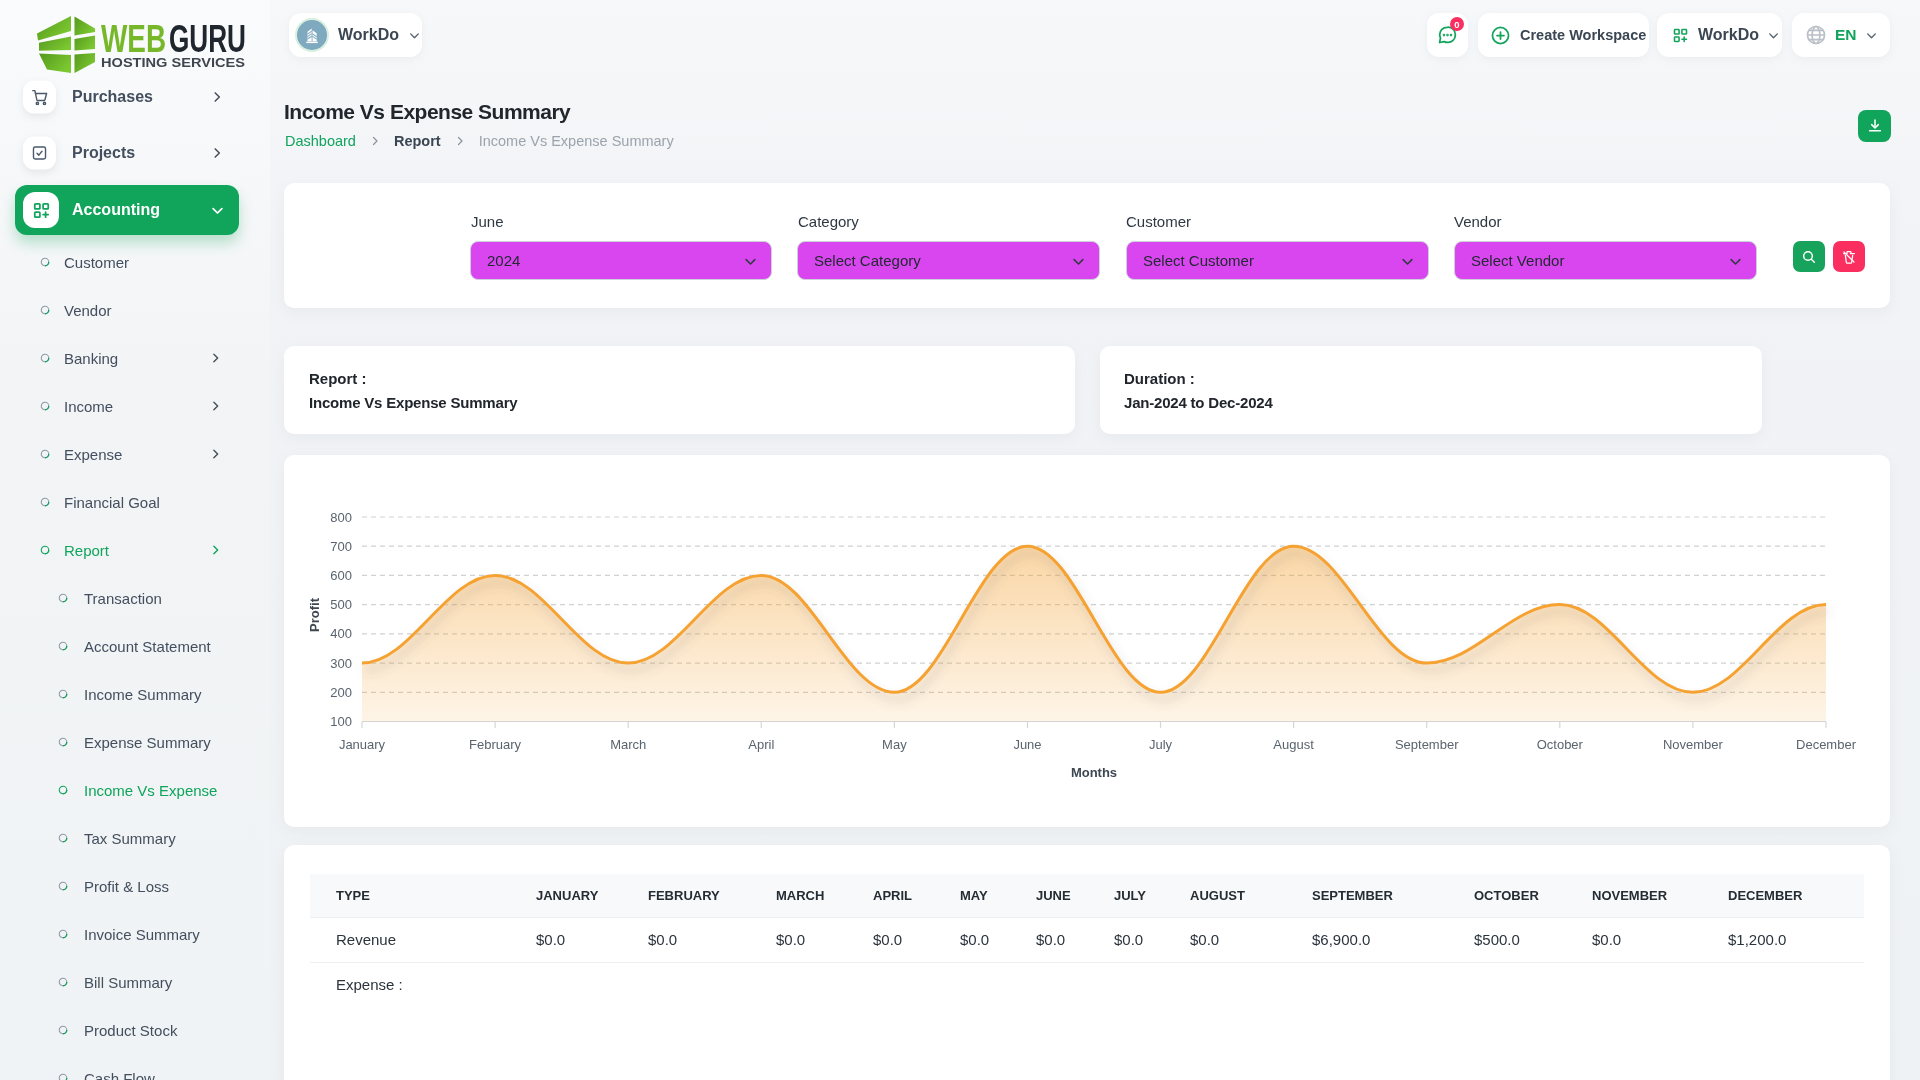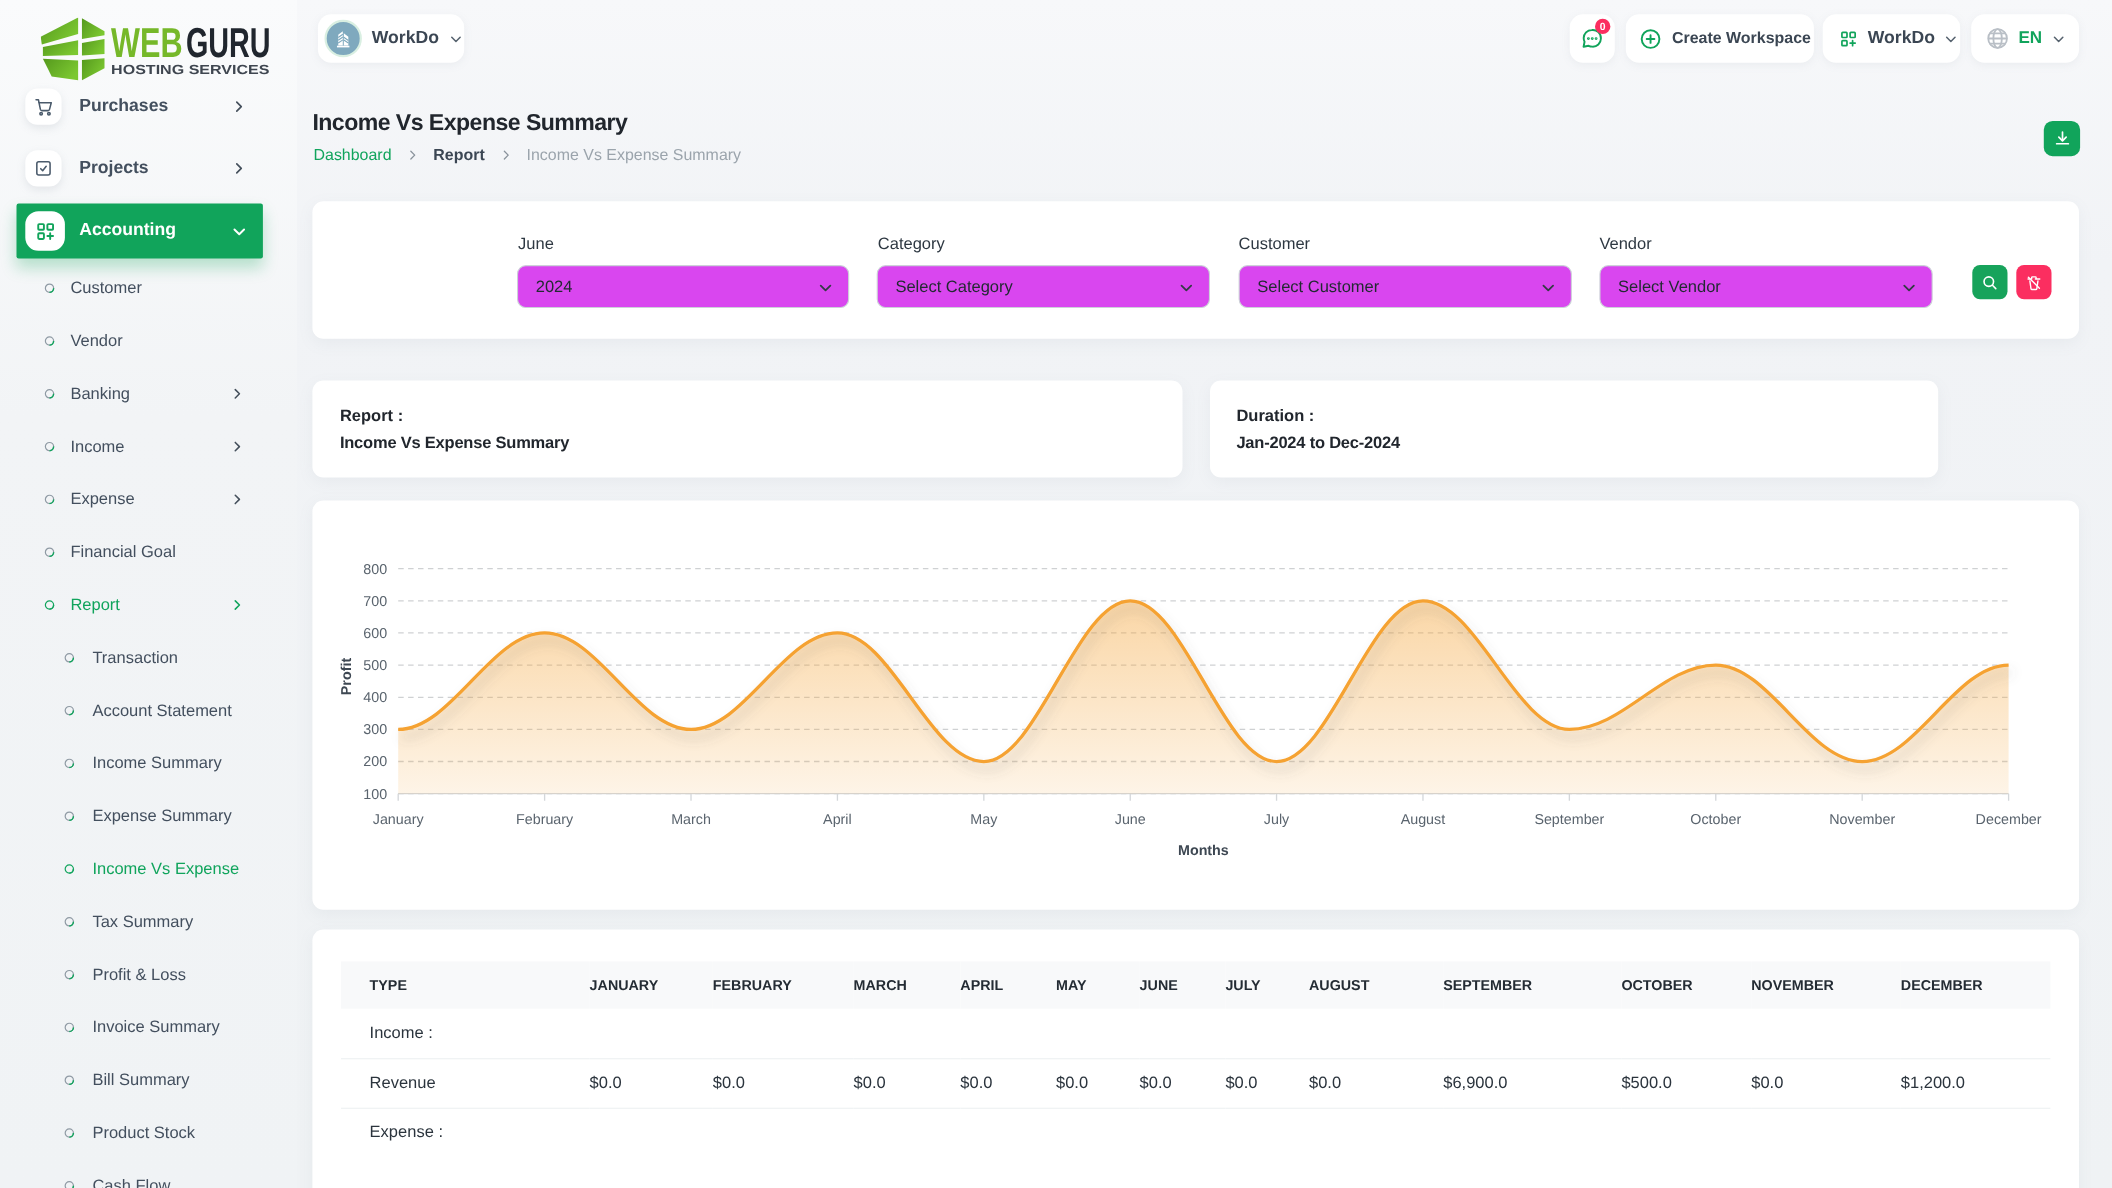--- a/index.html
+++ b/index.html
@@ -11,21 +11,21 @@
 .sidebar{position:absolute;left:0;top:0;width:270px;height:1080px;background:linear-gradient(180deg,#fafbfc 0%,#f2f4f6 35%,#f0f3f5 100%);}
 .mitem{position:absolute;left:0;width:270px;height:34px;}
 .mitem .lbl{position:absolute;left:72px;top:50%;transform:translateY(-50%);font-size:16px;font-weight:600;color:#434f5e;}
 .iconcard{position:absolute;left:23px;top:50%;transform:translateY(-50%);width:33px;height:33px;background:#fff;border-radius:11px;box-shadow:0 3px 8px rgba(140,150,160,0.18);display:flex;align-items:center;justify-content:center;}
 .chev{position:absolute;right:46px;top:50%;transform:translateY(-50%);}
 .sub{position:absolute;left:0;width:270px;height:30px;}
 .sub .lbl{position:absolute;left:64px;top:50%;transform:translateY(-50%);font-size:15px;font-weight:500;color:#434f5e;}
 .sub .bullet{position:absolute;left:40px;top:50%;transform:translateY(-50%);}
 .sub2 .lbl{left:84px;}
 .sub2 .bullet{left:58px;}
-.acct{position:absolute;left:15px;top:185px;width:224px;height:50px;background:#11a45b;border-radius:2px;box-shadow:0 8px 14px rgba(17,164,91,0.28);}
+.acct{position:absolute;left:15px;top:185px;width:224px;height:50px;background:#11a45b;border-radius:12px;box-shadow:0 8px 14px rgba(17,164,91,0.28);}
 .acct .ic{position:absolute;left:8px;top:7px;width:36px;height:36px;background:#fff;border-radius:12px;display:flex;align-items:center;justify-content:center;}
 .acct .lbl{position:absolute;left:57px;top:50%;transform:translateY(-50%);font-size:16px;font-weight:700;color:#fff;}
 
 .pill{position:absolute;top:13px;height:44px;background:#fff;border-radius:12px;box-shadow:0 2px 8px rgba(140,150,160,0.10);display:flex;align-items:center;}
 
 .field-label{position:absolute;font-size:15px;font-weight:400;color:#2e3842;}
 .select{position:absolute;height:39px;background:#d946ef;border:1px solid #ccd2d8;border-radius:8px;display:flex;align-items:center;padding-left:16px;font-size:15px;color:#222a32;}
 .select svg{position:absolute;right:13px;top:12px;}
 
 table{border-collapse:collapse;table-layout:fixed;width:1554px;}
@@ -457,35 +457,20 @@
             <th>APRIL</th>
             <th>MAY</th>
             <th>JUNE</th>
             <th>JULY</th>
             <th>AUGUST</th>
             <th>SEPTEMBER</th>
             <th>OCTOBER</th>
             <th>NOVEMBER</th>
             <th>DECEMBER</th>
           </tr>
-      <tr class="nb">
-            <td>Income :</td>
-            <td></td>
-            <td></td>
-            <td></td>
-            <td></td>
-            <td></td>
-            <td></td>
-            <td></td>
-            <td></td>
-            <td></td>
-            <td></td>
-            <td></td>
-            <td></td>
-          </tr>
       <tr>
             <td>Revenue</td>
             <td>$0.0</td>
             <td>$0.0</td>
             <td>$0.0</td>
             <td>$0.0</td>
             <td>$0.0</td>
             <td>$0.0</td>
             <td>$0.0</td>
             <td>$0.0</td>

